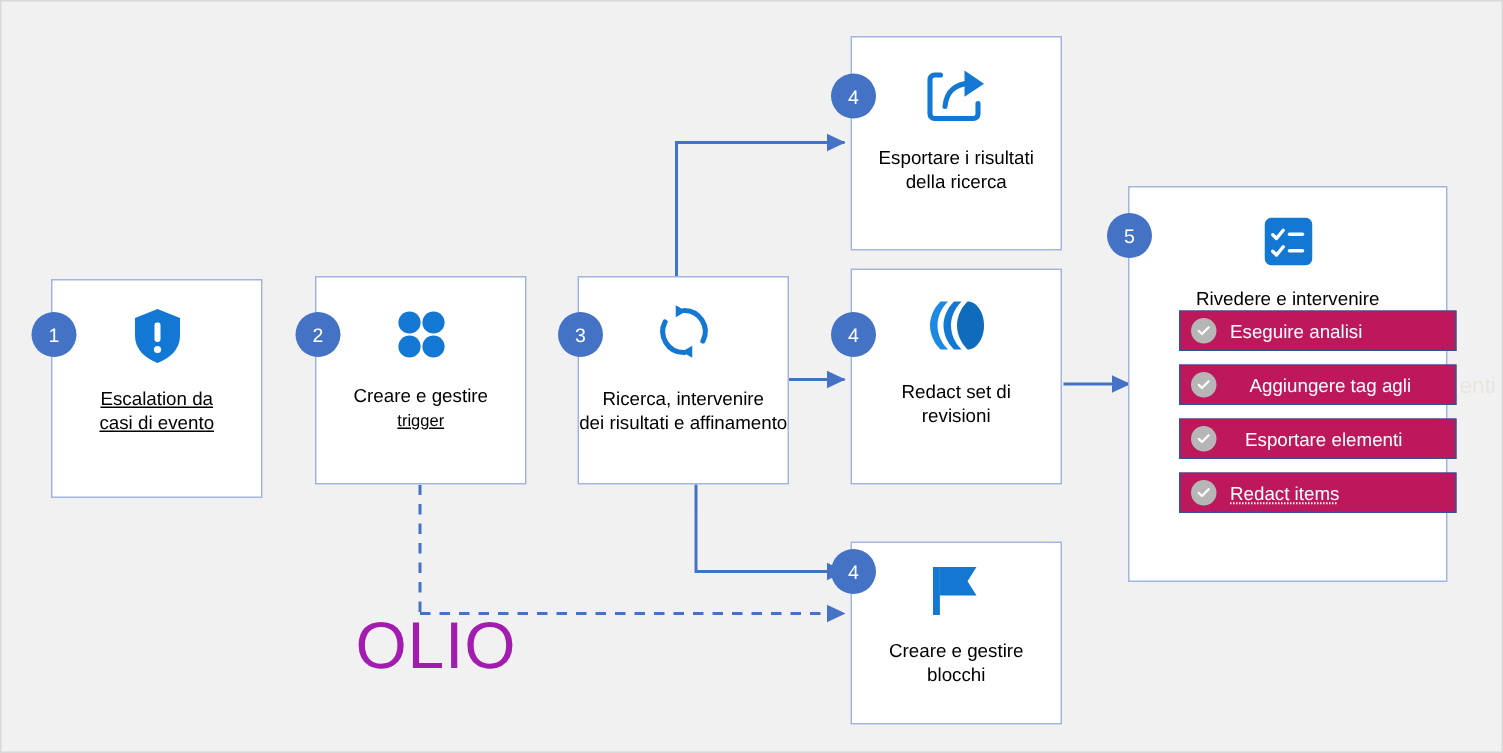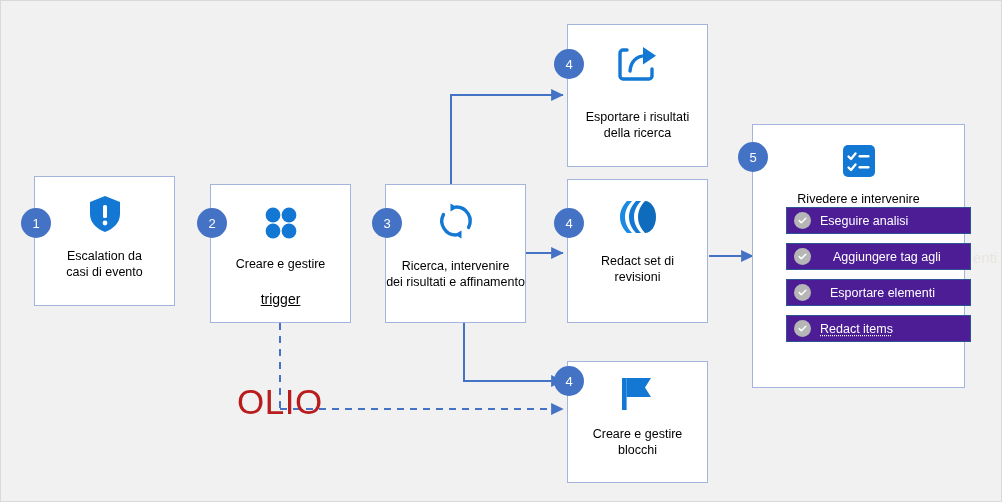--- a/index.html
+++ b/index.html
@@ -49,23 +49,23 @@
   .card-label {
     color: #000000;
     text-align: center;
     line-height: 1.28;
     font-size: 12.5px;
     white-space: pre-line;
   }
   .card-sublabel {
     color: #000000;
     text-align: center;
-    font-size: 14px;
+    font-size: 11px;
     line-height: 1.2;
-    margin-top: 19px;
+    margin-top: 3px;
     text-decoration: underline;
   }
 
   
   .badge {
     position: absolute;
     width: 30px;
     height: 30px;
     border-radius: 50%;
     background: #4472c4;
@@ -85,21 +85,21 @@
     top: 82px;
     width: 185px;
     display: flex;
     flex-direction: column;
     gap: 9px;
     z-index: 4;
   }
   .action-btn {
     position: relative;
     height: 27px;
-    background: #4c1d95;
+    background: #be185d;
     border: 1px solid #2f5496;
     box-sizing: border-box;
     display: flex;
     align-items: center;
     overflow: visible;
   }
   .action-check {
     flex: 0 0 auto;
     width: 17px;
     height: 17px;
@@ -139,23 +139,23 @@
     left: 0; top: 0; right: 0; bottom: 0;
     overflow: hidden;
     display: flex;
     align-items: center;
   }
 
   
   #olio-text {
     position: absolute;
     left: 236px;
-    top: 381px;
-    font-size: 35px;
-    color: #b91c1c;
+    top: 405px;
+    font-size: 44px;
+    color: #a21caf;
     letter-spacing: 0.5px;
     z-index: 5;
     font-family: "Liberation Sans", sans-serif;
   }
 </style>
 </head>
 <body>
 
 <div id="canvas">
 
@@ -174,21 +174,21 @@
 
     <path d="M 450 183 L 450 94 L 562 94" stroke="#4472c4" stroke-width="2" fill="none" marker-end="url(#arrow)"></path>
 
     <path d="M 524 252 L 562 252" stroke="#4472c4" stroke-width="2" fill="none" marker-end="url(#arrow)"></path>
 
     <path d="M 463 320 L 463 380 L 562 380" stroke="#4472c4" stroke-width="2" fill="none" marker-end="url(#arrow)"></path>
 
     <path d="M 708 255 L 752 255" stroke="#4472c4" stroke-width="2" fill="none" marker-end="url(#arrow)"></path>
   </svg>
 
-  <div class="card" style="left:33px; top:175px; width:141px; height:130px;">
+  <div class="card" style="left:33px; top:185px; width:141px; height:146px;text-decoration:underline;">
     <div class="card-icon" style="margin-top:17px; width:40px; height:40px;">
       <svg width="34" height="38" viewBox="0 0 34 38">
         <path d="M17 1 L32 7 V19 C32 28 25 34 17 37 C9 34 2 28 2 19 V7 Z" fill="#1378d4"></path>
         <rect x="15" y="10" width="4" height="13" rx="1.6" fill="#ffffff"></rect>
         <circle cx="17" cy="28" r="2.4" fill="#ffffff"></circle>
       </svg>
     </div>
     <div class="card-label" style="margin-top:14px;">Escalation da
 casi di evento</div>
   </div>
@@ -224,21 +224,21 @@
 
   <div class="card" style="left:566px; top:23px; width:141px; height:143px;">
     <div class="card-icon" style="margin-top:18px; width:42px; height:40px;">
       <svg width="40" height="38" viewBox="0 0 40 38">
         <path d="M9 6 H5 C3.4 6 2 7.4 2 9 V32 C2 33.6 3.4 35 5 35 H31
                  C32.6 35 34 33.6 34 32 V25" stroke="#1378d4" stroke-width="3.4" fill="none" stroke-linecap="round" stroke-linejoin="round"></path>
         <path d="M12 27 C13 16 20 12 28 11.6" stroke="#1378d4" stroke-width="3.4" fill="none" stroke-linecap="round"></path>
         <path d="M25 3 L38 11.8 L25 20.5 Z" fill="#1378d4"></path>
       </svg>
     </div>
-    <div class="card-label" style="margin-top:26px;">Esportare i risultati
+    <div class="card-label" style="margin-top:14px;">Esportare i risultati
 della ricerca</div>
   </div>
   <div class="badge" style="left:553px; top:48px;">4</div>
 
   <div class="card" style="left:566px; top:178px; width:141px; height:144px;">
     <div class="card-icon" style="margin-top:18px; width:44px; height:38px;">
       <svg width="42" height="36" viewBox="0 0 42 36">
         <path d="M10 2 C5 7 3 13 3 18 C3 23 5 29 10 34 L15 34
                  C10 29 8 23 8 18 C8 13 10 7 15 2 Z" fill="#1b8ae0"></path>
         <path d="M19 2 C14 7 12 13 12 18 C12 23 14 29 19 34 L24 34

